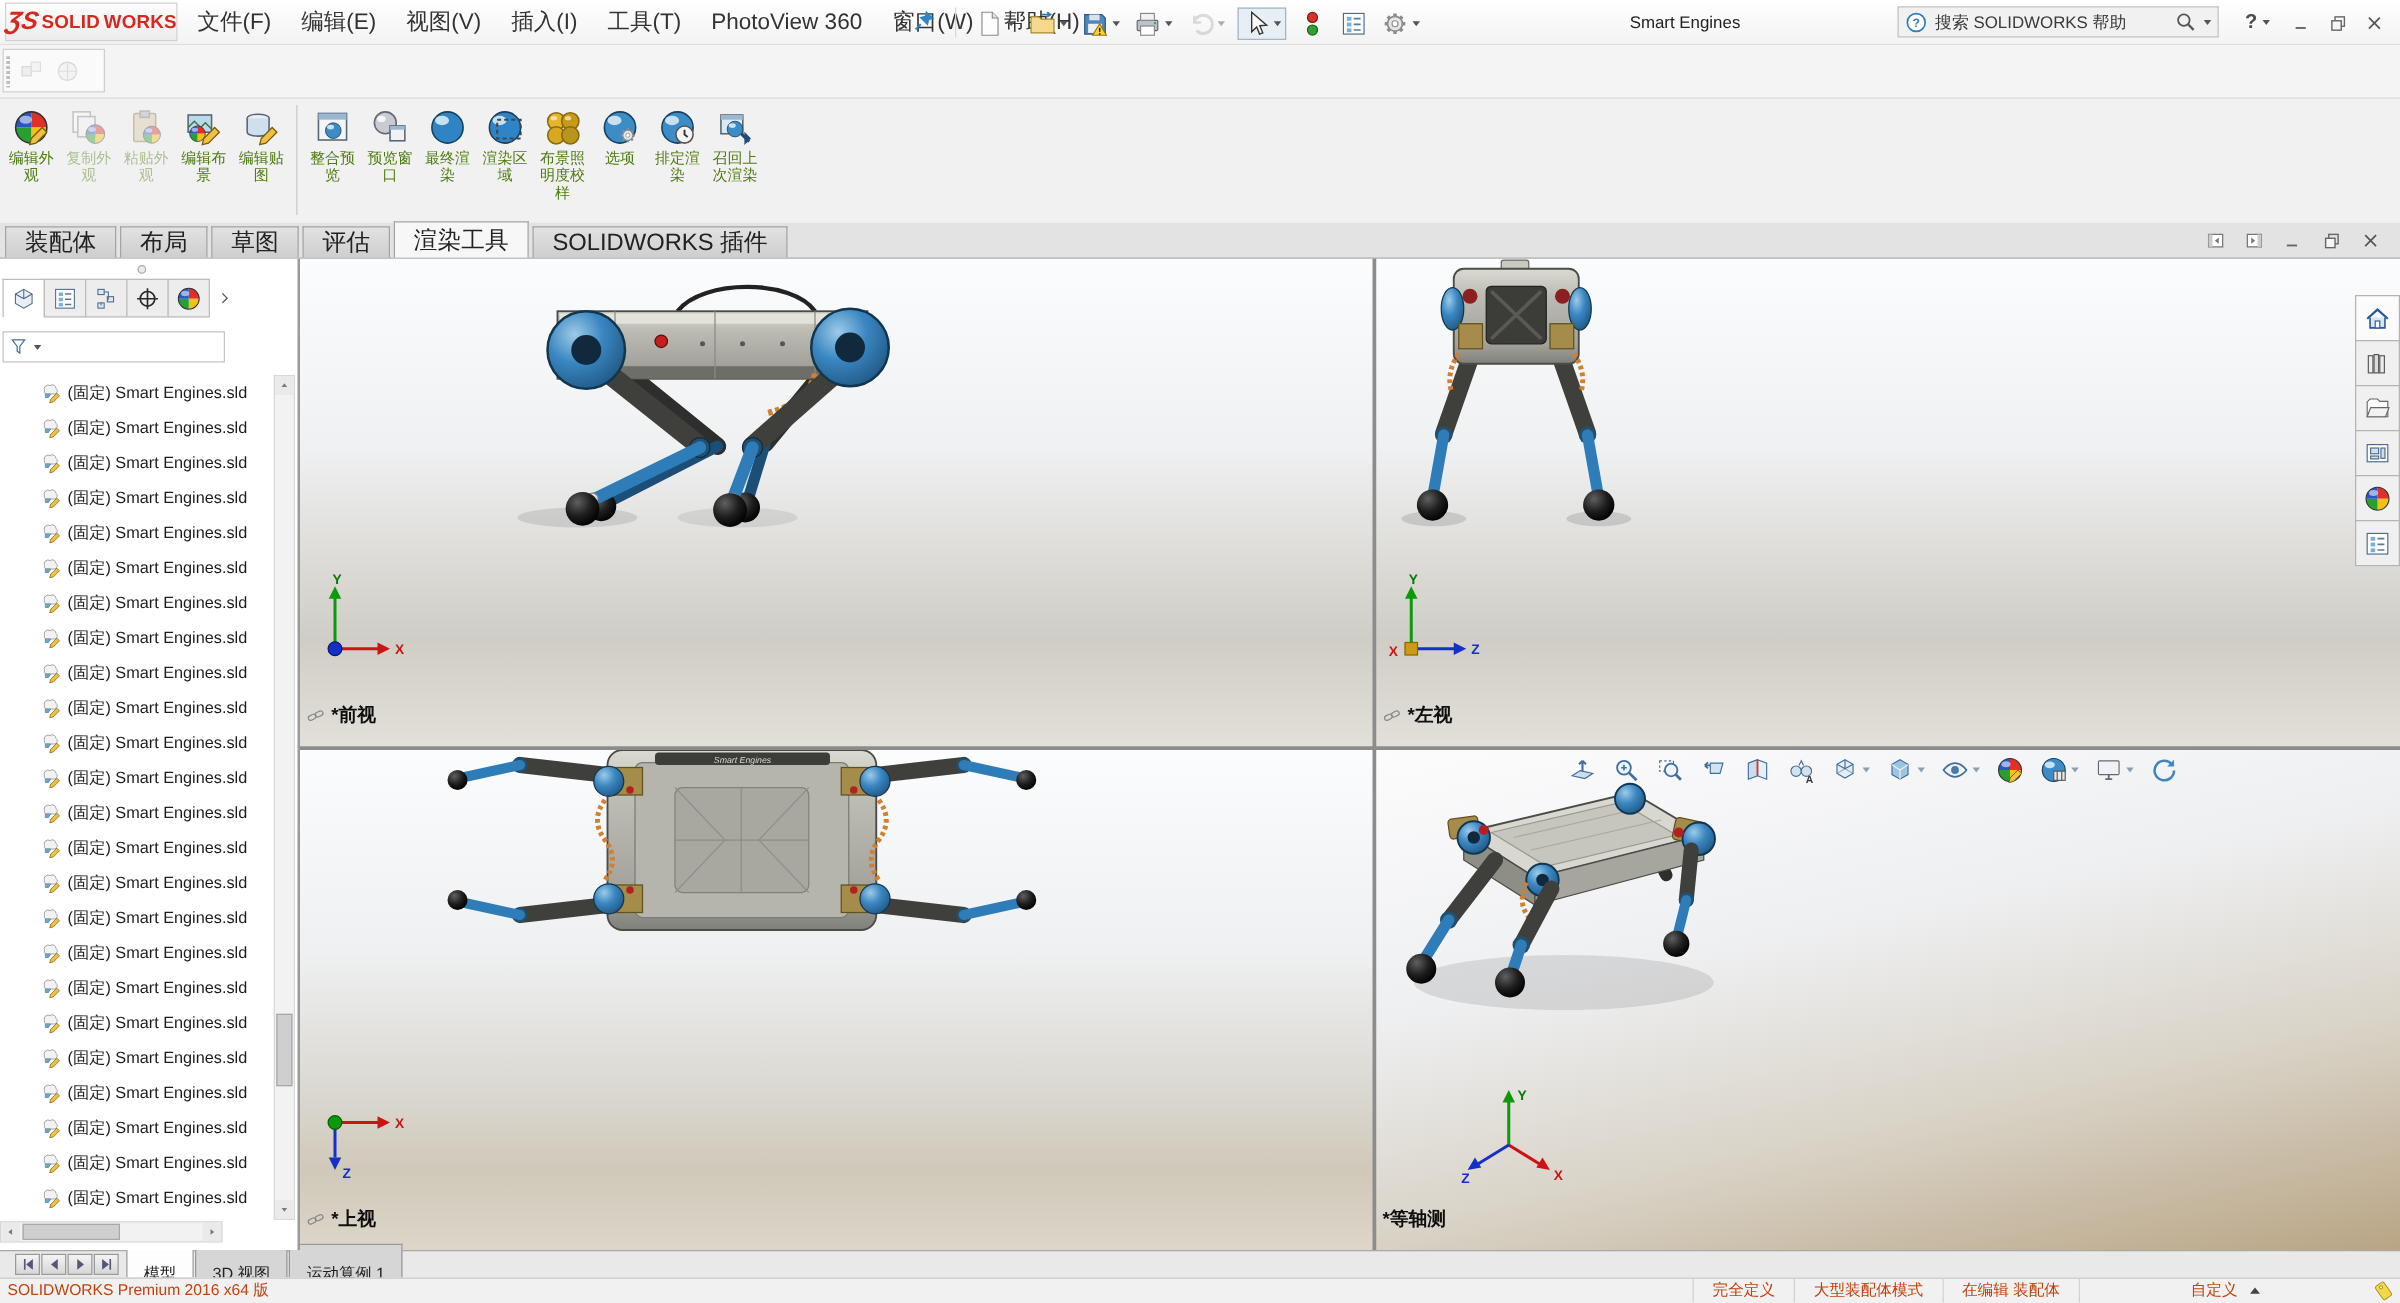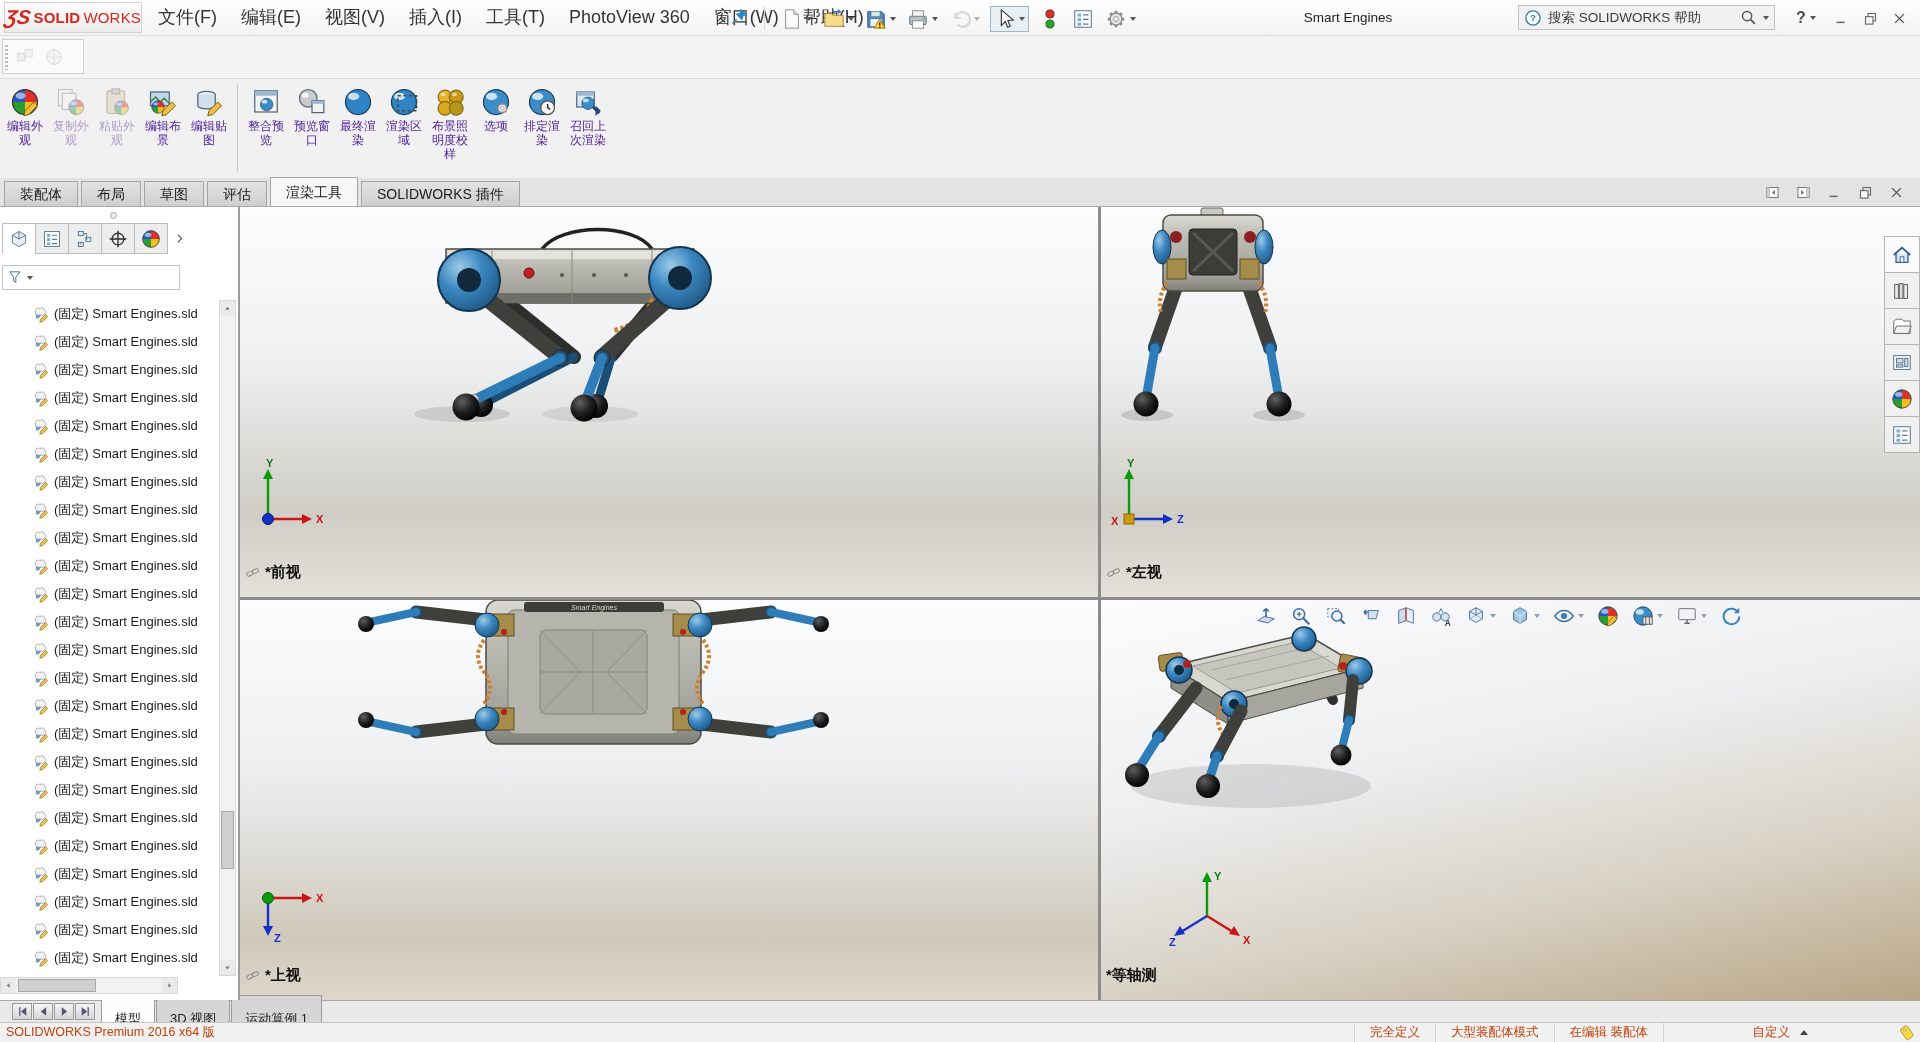--- a/index.html
+++ b/index.html
@@ -6,21 +6,21 @@
     font-family:"Liberation Sans","DejaVu Sans",sans-serif;background:#fff;}
   *{box-sizing:border-box;}
   svg{display:block}
   
   .titlebar{position:absolute;left:0;top:0;width:1920px;height:36px;
     background:linear-gradient(#ffffff,#f3f3f3);border-bottom:1px solid #dedede;z-index:50}
   .logo-box{position:absolute;left:4px;top:2px;width:138px;height:31px;display:flex;align-items:center;
     justify-content:center;gap:3px;background:linear-gradient(#fdfdfd,#ececec);border:1px solid #d2d2d2}
   .lg-glyph{font-style:italic;font-weight:bold;font-size:20px;color:#d6281e;transform:skewX(-10deg)}
   .lg-solid{font-weight:bold;font-size:15px;color:#d6281e;letter-spacing:.2px}
-  .lg-works{font-weight:normal;font-size:15px;color:#d6281e;letter-spacing:.2px}
+  .lg-works{font-weight:bold;font-size:15px;color:#d6281e;letter-spacing:.2px}
   .menu-bar{position:absolute;left:146px;top:0;height:35px;display:flex}
   .menu-item{padding:0 12px;line-height:35px;font-size:18px;color:#333;white-space:nowrap}
   .pin{position:absolute;left:731px;top:7px}
   .tb-sep{position:absolute;left:764px;top:6px;height:24px;border-left:1px solid #d8d8d8}
   .quickbar{position:absolute;left:780px;top:5px;height:27px;display:flex;align-items:center;gap:9px}
   .qt{display:flex;align-items:center;gap:3px;padding:1px}
   .qt.boxed{border:1px solid #9fb6c8;background:#e7eef4;padding:1px 3px}
   .qt.qdis{opacity:.45}
   .caret{width:0;height:0;border-left:3.5px solid transparent;border-right:3.5px solid transparent;border-top:4px solid #555}
   .win-title{position:absolute;left:1268px;top:0;width:160px;text-align:center;line-height:36px;font-size:13.5px;color:#222;white-space:nowrap}
@@ -34,27 +34,27 @@
   .subrow{position:absolute;left:0;top:36px;width:1920px;height:42px;background:#f4f4f4}
   .float-box{position:absolute;left:2px;top:3px;width:82px;height:35px;border:1px solid #cfcfcf;
     background:#fafafa;display:flex;align-items:center;gap:7px;padding-left:11px}
   .grip{position:absolute;left:2px;top:5px;width:3px;height:25px;
     background:repeating-linear-gradient(#bdbdbd 0 2px,transparent 2px 4px)}
   
   .cmdbar{position:absolute;left:0;top:78px;width:1920px;height:100px;background:#f1f1f1;
     border-top:1px solid #dcdcdc;display:flex;align-items:flex-start;padding:5px 0 0 2px}
   .cmd-btn{display:flex;flex-direction:column;align-items:center;min-width:46px;padding:1px 1px;gap:1px}
   .cmd-btn .ci{height:33px;display:flex;align-items:center}
-  .cmd-btn .cl{font-size:12px;line-height:14px;color:#4c1d95;text-align:center;white-space:nowrap}
+  .cmd-btn .cl{font-size:12px;line-height:14px;color:#4d7c0f;text-align:center;white-space:nowrap}
   .cmd-btn.disabled{opacity:.42}
   .cmd-sep{width:1px;background:#c9c9c9;height:88px;margin:0 5px;flex:none}
   
   .ribbon{position:absolute;left:0;top:178px;width:1920px;height:29px;background:#e3e3e3;
     border-bottom:1px solid #ababab;display:flex;align-items:flex-end;padding-left:4px}
-  .rtab{height:25px;line-height:25px;padding:0 15px;font-size:14px;color:#222;white-space:nowrap;
+  .rtab{height:25px;line-height:25px;padding:0 15px;font-size:19px;color:#222;white-space:nowrap;
     background:linear-gradient(#e2e2e2,#cecece);border:1px solid #a4a4a4;border-bottom:none;margin-right:3px}
   .rtab.active{background:#f7f7f7;height:29px;line-height:29px;z-index:2}
   .ribbon-winctl{position:absolute;right:16px;top:7px;display:flex;gap:16px;align-items:center}
   
   .left-panel{position:absolute;left:0;top:207px;width:240px;height:793px;background:#fff;
     border-right:2px solid #9a9a9a;z-index:5}
   .collapse-dot{position:absolute;left:110px;top:5px;width:7px;height:7px;border-radius:50%;
     border:1px solid #ababab;background:#eaeaea}
   .panel-tabs{position:absolute;left:2px;top:16px;display:flex;align-items:flex-end}
   .ptab{width:34px;height:31px;display:flex;align-items:center;justify-content:center;background:#ededed;

